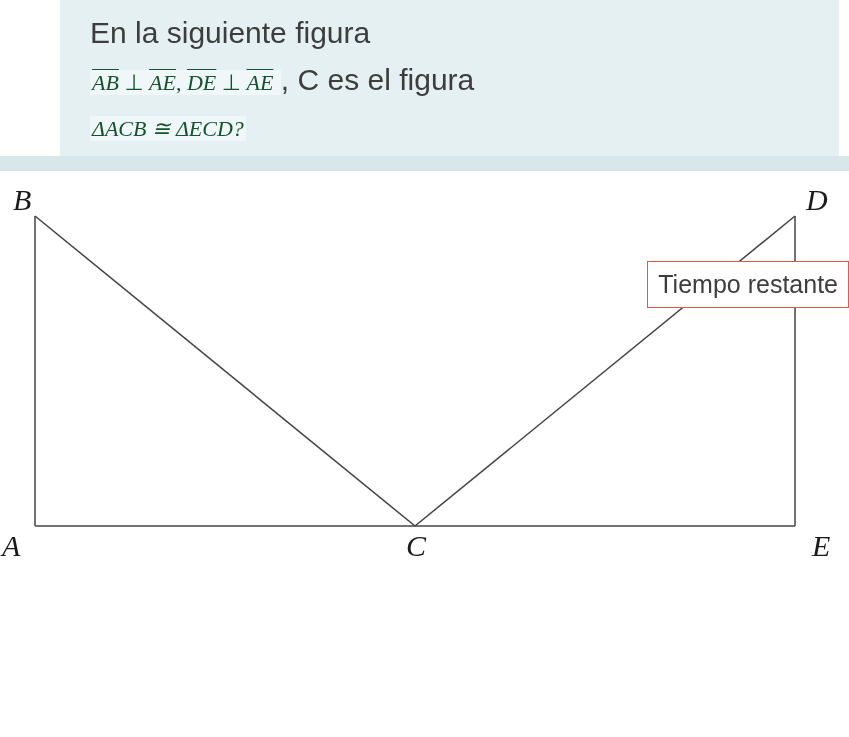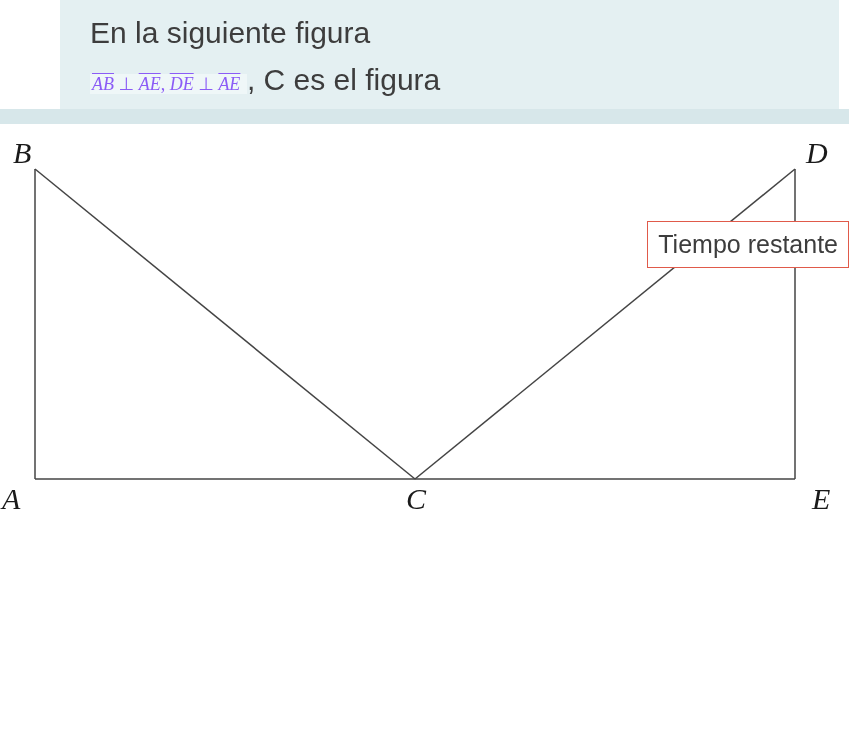--- a/index.html
+++ b/index.html
@@ -18,22 +18,22 @@
     margin-right: 10px;
     padding: 10px 26px 6px 30px;
     font-size: 30px;
     color: #3d3d3d;
     line-height: 1.55;
   }
 
   .question-block .math {
     font-family: "Georgia", "Cambria Math", serif;
     font-style: italic;
-    font-size: 18px;
-    color: #8b5cf6;
+    font-size: 22px;
+    color: #14532d;
     background: #eff7f8;
     padding: 0 2px;
   }
 
   .ovl {
     text-decoration: overline;
     text-decoration-thickness: 1px;
   }
 
   .divider {
@@ -78,20 +78,23 @@
 </head>
 <body>
 
 <div class="question-block">
   <div>En la siguiente figura</div>
   <div>
     <span class="math">
       <span class="ovl">AB</span><span class="sym"> ⊥ </span><span class="ovl">AE</span><span class="sym">, </span><span class="ovl">DE</span><span class="sym"> ⊥ </span><span class="ovl">AE</span>
     </span><span>,  C es el figura</span>
   </div>
+  <div>
+    <span class="math">ΔACB ≅ ΔECD?</span>
+  </div>
 </div>
 
 <div class="divider"></div>
 
 <div class="figure-area">
   <svg width="849" height="410">
     <g stroke="#444" stroke-width="1.5" fill="none">
 
       <line x1="35" y1="355" x2="795" y2="355"></line>
 
@@ -104,16 +107,16 @@
       <line x1="795" y1="45" x2="415" y2="355"></line>
     </g>
   </svg>
 
   <span class="pt-label" style="left:13px; top:12px;">B</span>
   <span class="pt-label" style="left:806px; top:12px;">D</span>
   <span class="pt-label" style="left:2px;  top:358px;">A</span>
   <span class="pt-label" style="left:406px; top:358px;">C</span>
   <span class="pt-label" style="left:812px; top:358px;">E</span>
 
-  <div class="time-box" style="right:0px; top:97px;">
+  <div class="time-box" style="right:0px; top:90px;">
     <span>Tiempo restante</span>
   </div>
 </div>
 
 </body></html>

